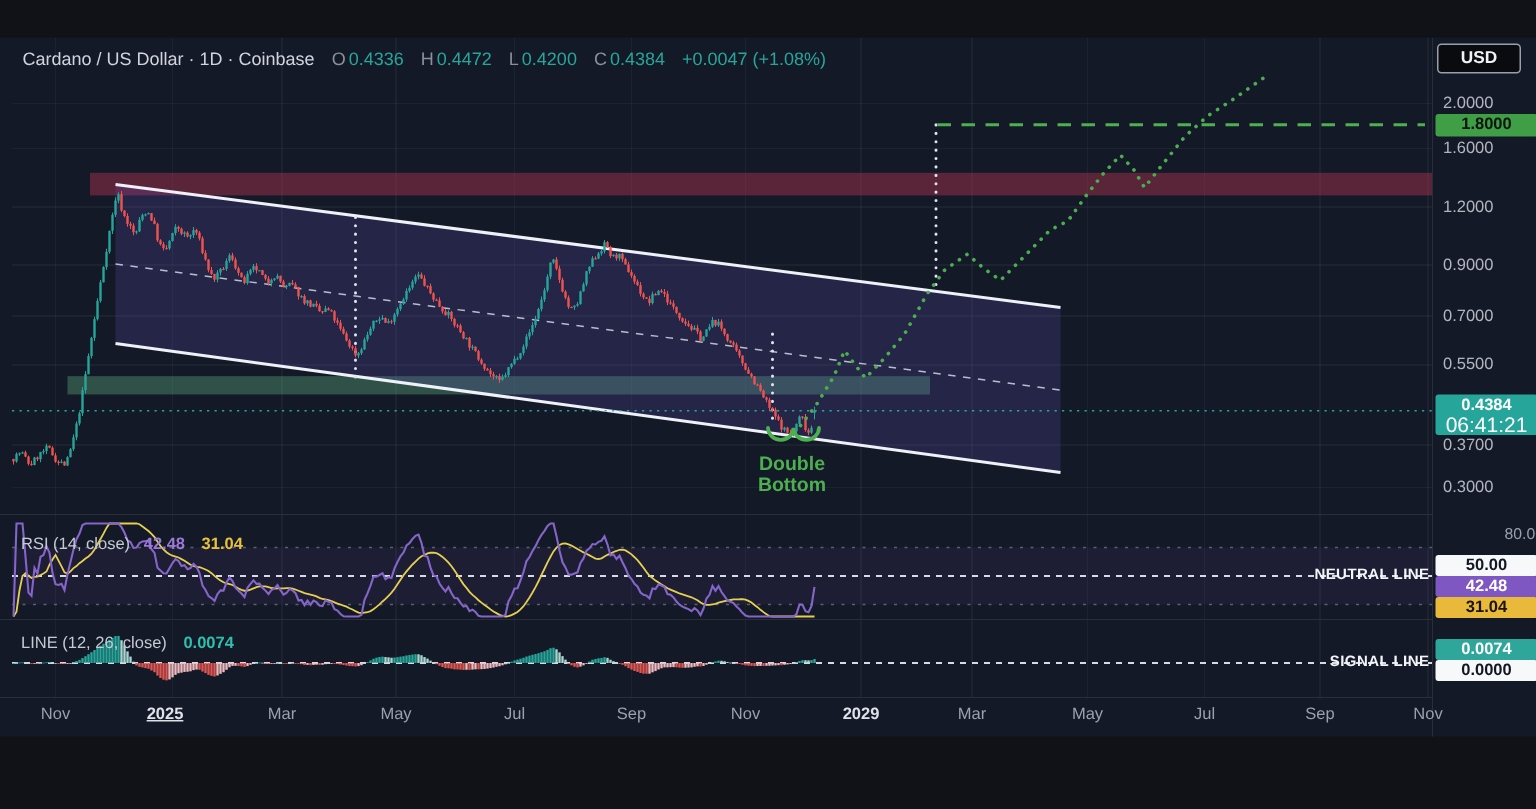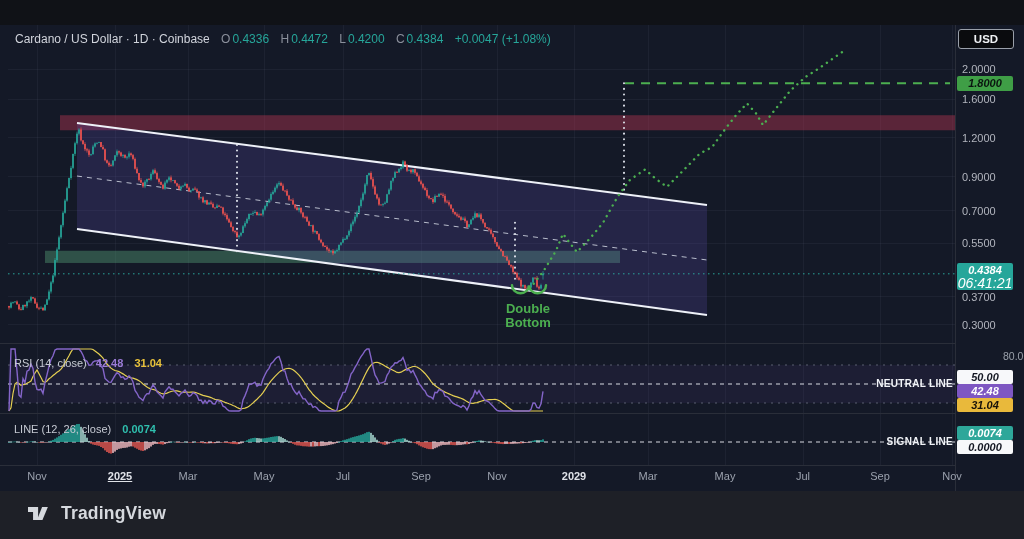--- a/index.html
+++ b/index.html
@@ -13,22 +13,22 @@
   #svg { position:absolute; left:0; top:0; }
   .symbol-row { position:absolute; left:15px; top:7px; font-size:12px; color:#d1d4dc; white-space:nowrap; }
   .symbol-row .dim { color:#8b909c; }
   .symbol-row .up { color:#26a69a; }
   .symbol-row span { margin-right:2px; }
   .symbol-row .gap { margin-left:6px; }
   .usd-btn { position:absolute; left:958px; top:4px; width:56px; height:20px; background:#0a0b0e;
     border:1px solid #9aa0aa; border-radius:3px; color:#f0f2f5; font-size:11.5px; font-weight:700;
     font-family:"Liberation Sans",sans-serif; text-align:center; line-height:18px; }
   .plabel { position:absolute; left:962px; font-size:11px; color:#b2b5be; }
-  .badge { position:absolute; left:957px; width:56px; font-size:11px; font-weight:700; text-align:center;
-    border-radius:2px; line-height:14px;font-style:italic; }
+  .badge { position:absolute; left:957px; width:68px; font-size:11px; font-weight:700; text-align:center;
+    border-radius:2px; line-height:14px; }
   .badge-target { top:51px; height:15px; background:#3f9e46; color:#0b1510; }
   .badge-price { top:238px; height:27px; background:#26a69a; color:#fff; line-height:13px; padding-top:1px; }
   .badge-price .cd { font-weight:400; font-size:14px; }
   .badge-neutral { top:345px; height:14px; background:#f7f8fa; color:#131722; }
   .badge-rsi { top:359px; height:14px; background:#7e57c2; color:#fff; }
   .badge-rsima { top:373px; height:14px; background:#e9b93b; color:#19130a; }
   .badge-macd { top:401px; height:14px; background:#2ea79a; color:#fff; }
   .badge-zero { top:415px; height:14px; background:#f7f8fa; color:#131722; }
   .rsi80 { position:absolute; left:963px; top:325px; font-size:10.5px; color:#9aa0aa;padding-left:40px; }
   .pane-title { position:absolute; left:14px; font-size:11px; color:#c6cad3; white-space:nowrap; }
@@ -955,38 +955,28 @@
         <div class="plabel" style="top: 68.1099px;">1.6000</div>
         <div class="plabel" style="top: 106.928px;">1.2000</div>
         <div class="plabel" style="top: 145.747px;">0.9000</div>
         <div class="plabel" style="top: 179.658px;">0.7000</div>
         <div class="plabel" style="top: 212.199px;">0.5500</div>
         <div class="plabel" style="top: 265.69px;">0.3700</div>
         <div class="plabel" style="top: 293.988px;">0.3000</div>
       </div>
     <div id="time-labels">
         <div class="tlabel" style="left: 37px;">Nov</div>
-        <div class="tlabel bold" style="left: 120px; text-decoration: underline;">2025</div>
+        <div class="tlabel bold" style="left: 110px; text-decoration: underline;">2025</div>
         <div class="tlabel" style="left: 188px;">Mar</div>
         <div class="tlabel" style="left: 264px;">May</div>
         <div class="tlabel" style="left: 343px;">Jul</div>
         <div class="tlabel" style="left: 421px;">Sep</div>
         <div class="tlabel" style="left: 497px;">Nov</div>
         <div class="tlabel bold" style="left: 574px;">2029</div>
         <div class="tlabel" style="left: 648px;">Mar</div>
         <div class="tlabel" style="left: 725px;">May</div>
         <div class="tlabel" style="left: 803px;">Jul</div>
         <div class="tlabel" style="left: 880px;">Sep</div>
         <div class="tlabel" style="left: 952px;">Nov</div>
       </div>
   </div>
 
-  <div class="footer">
-    <div class="brand">
-      <svg width="26" height="19" viewBox="0 0 36 18">
-        <path d="M0 0 H14 V7 H14 V18 H7 V7 H0 Z" fill="#d6d9de"></path>
-        <path d="M20 18 h-7.6 L19.5 0 H27.5 Z" fill="#d6d9de"></path>
-        <path d="M28 18 h-8 L27.3 0 H36 Z" fill="#d6d9de" opacity="0"></path>
-      </svg>
-      <span class="brand-name">TradingView</span>
-    </div>
-  </div>
 </div>
 
 </body></html>

